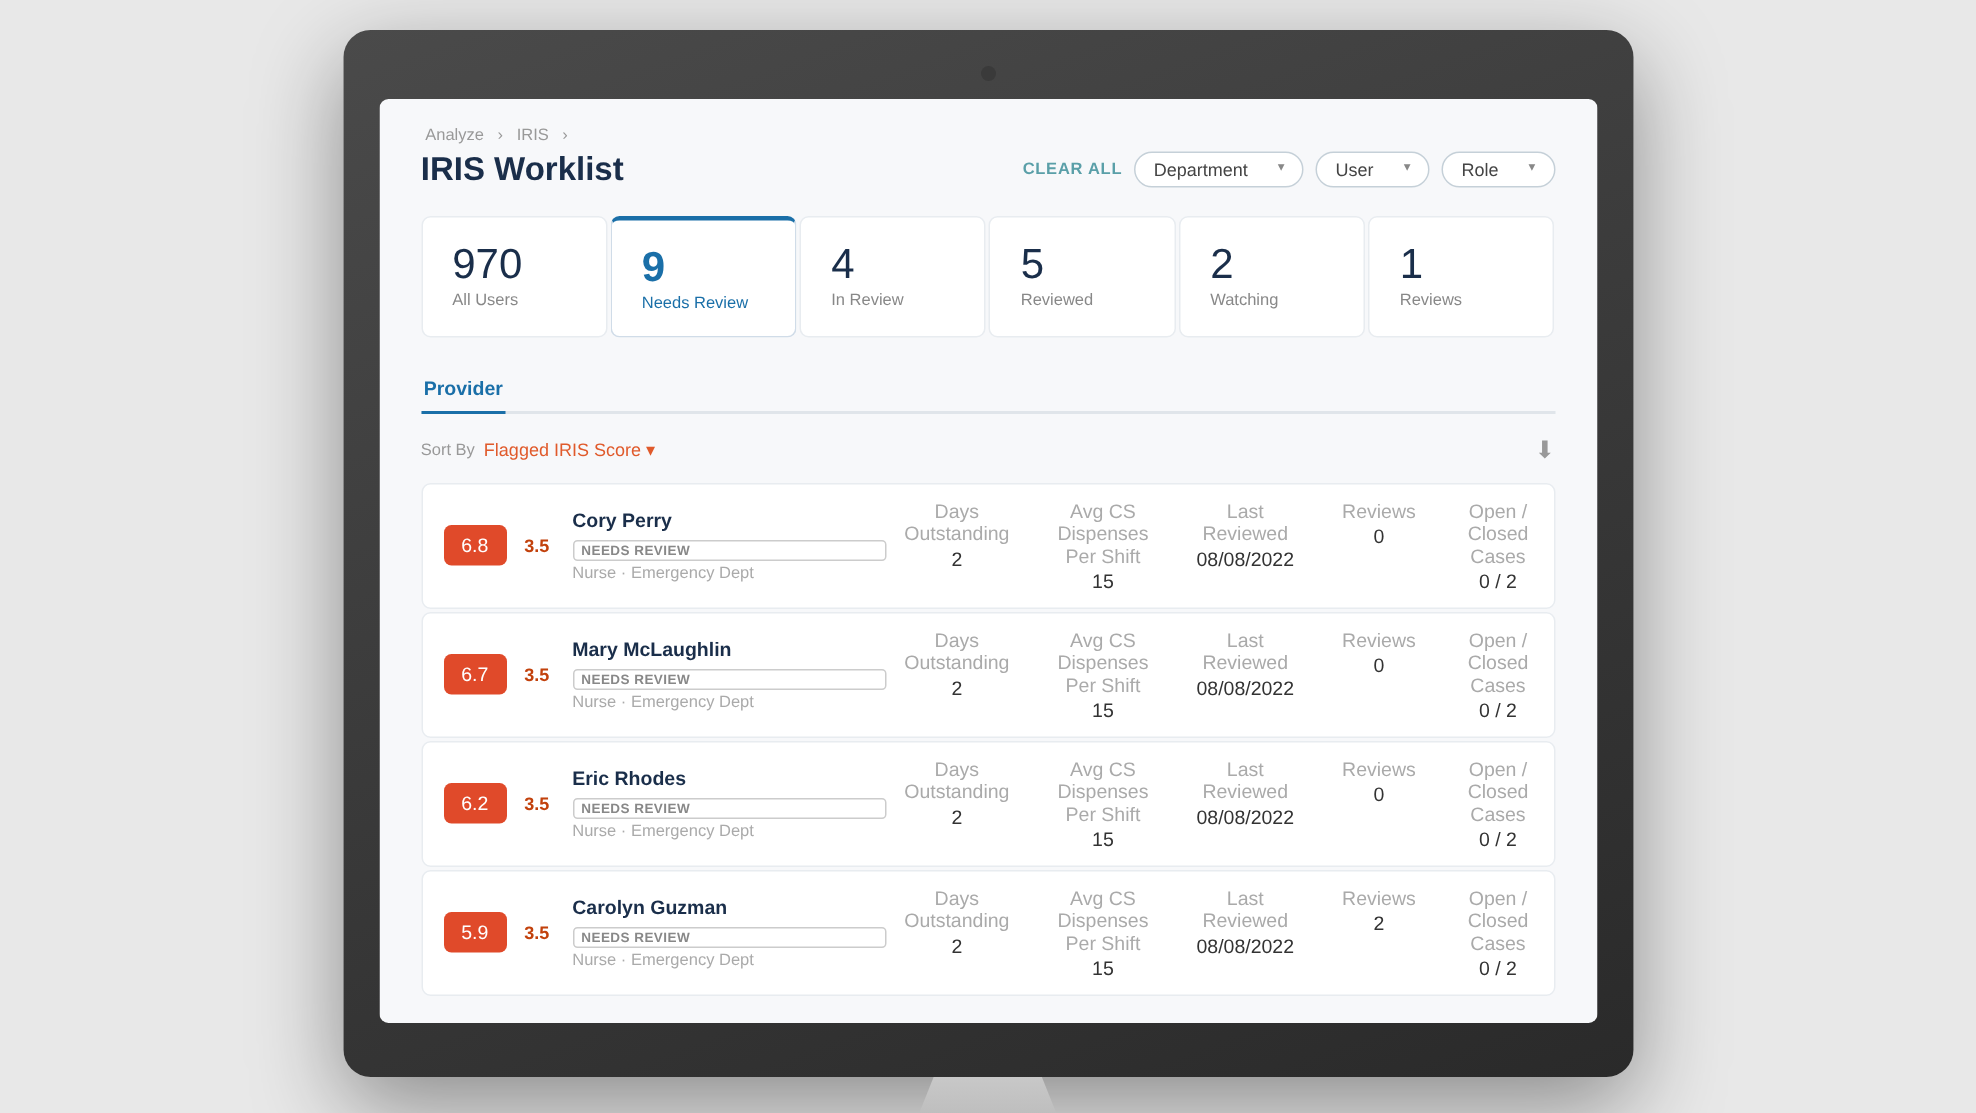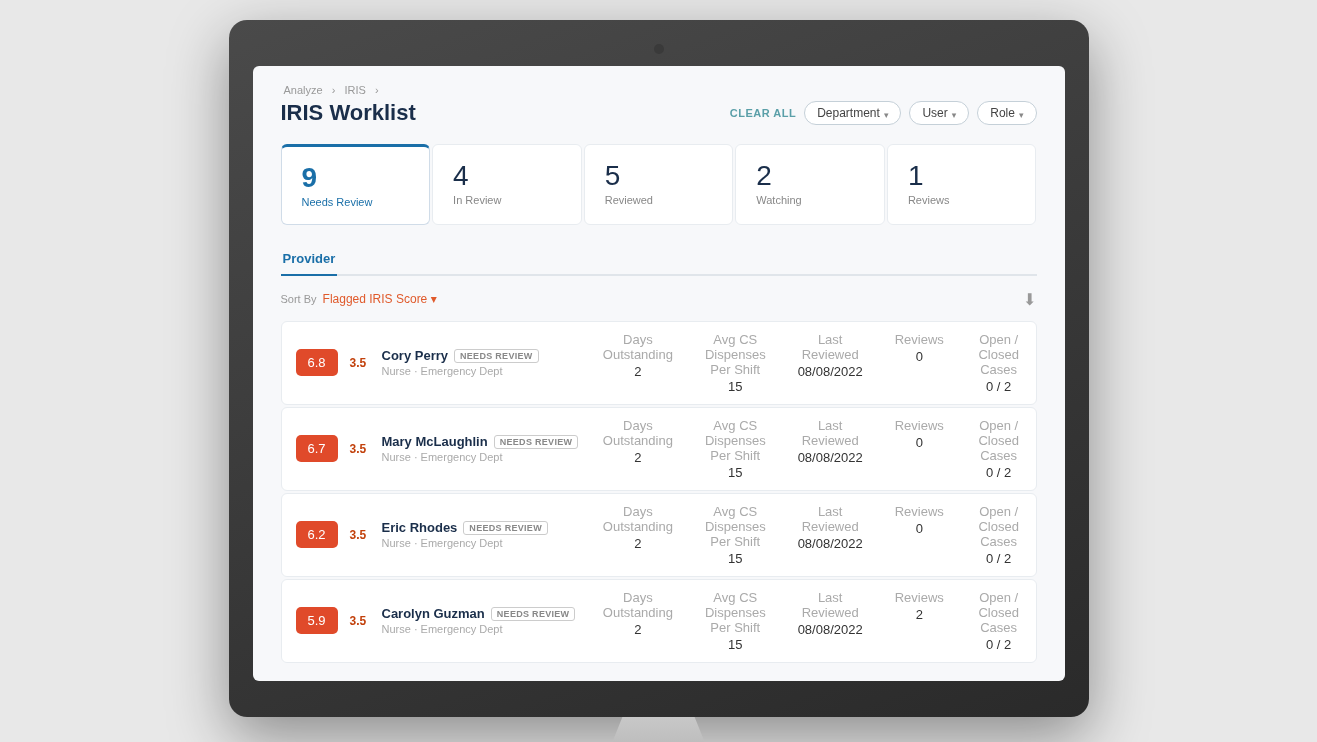--- a/index.html
+++ b/index.html
@@ -102,22 +102,22 @@
 
     .filter-btn {
       border: 1.5px solid #c5d0d8;
       border-radius: 20px;
       padding: 4px 12px;
       font-size: 12px;
       color: #444;
       background: #fff;
       cursor: pointer;
       display: flex;
-      align-items: flex-end;
-      gap: 4px;
+      align-items: flex-start;
+      gap: 20px;
     }
 
     .filter-btn .chevron { font-size: 9px; color: #888; }
 
     
     .stats-row {
       display: flex;
       gap: 2px;
       margin-bottom: 20px;
     }
@@ -237,22 +237,22 @@
       min-width: 20px;
     }
 
     .employee-info { flex: 1; min-width: 140px; }
 
     .employee-name {
       font-size: 13px;
       font-weight: 600;
       color: #1a2e4a;
       display: flex;
-      align-items: center;
       gap: 6px;
+      flex-direction: column;
     }
 
     .needs-review-badge {
       font-size: 9px;
       font-weight: 700;
       color: #888;
       border: 1px solid #ccc;
       border-radius: 3px;
       padding: 1px 5px;
       letter-spacing: 0.3px;
@@ -315,20 +315,24 @@
               <span class="chevron">▾</span>
             </button>
             <button class="filter-btn">
               <span>Role</span>
               <span class="chevron">▾</span>
             </button>
           </div>
         </div>
 
         <div class="stats-row">
+          <div class="stat-card">
+            <div class="stat-number">970</div>
+            <div class="stat-label">All Users</div>
+          </div>
           <div class="stat-card active">
             <div class="stat-number">9</div>
             <div class="stat-label">Needs Review</div>
           </div>
           <div class="stat-card">
             <div class="stat-number">4</div>
             <div class="stat-label">In Review</div>
           </div>
           <div class="stat-card">
             <div class="stat-number">5</div>

